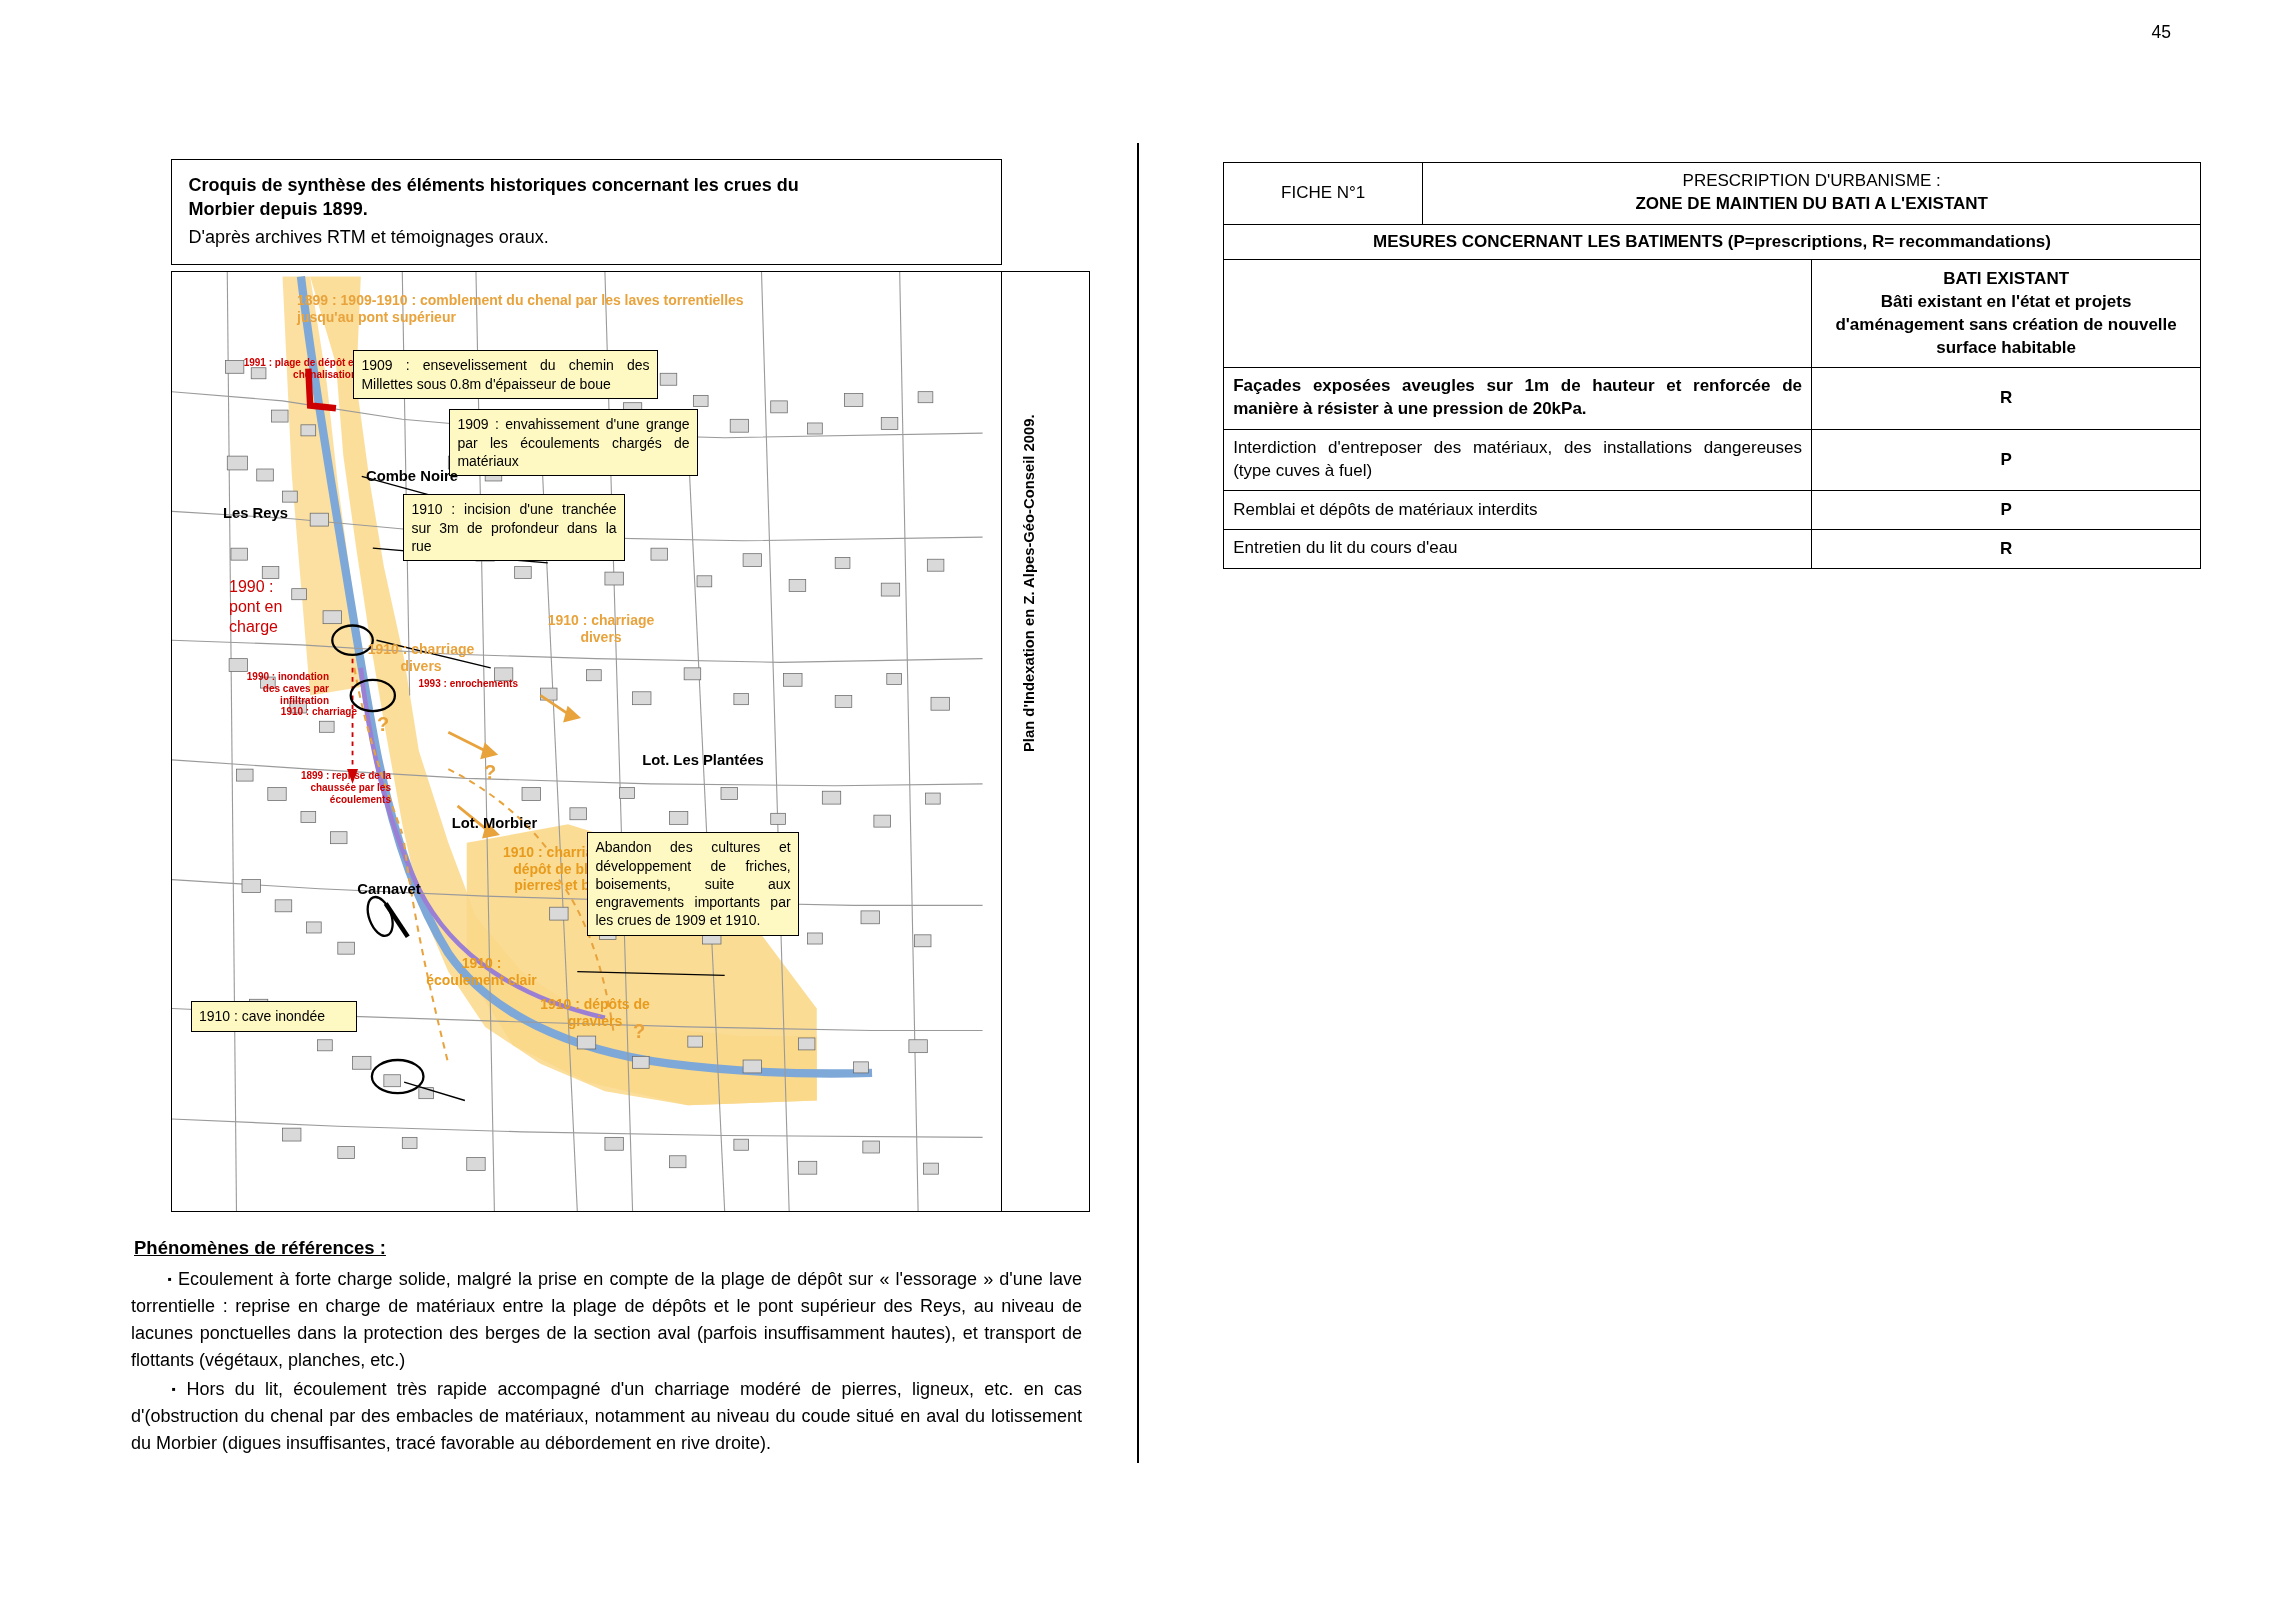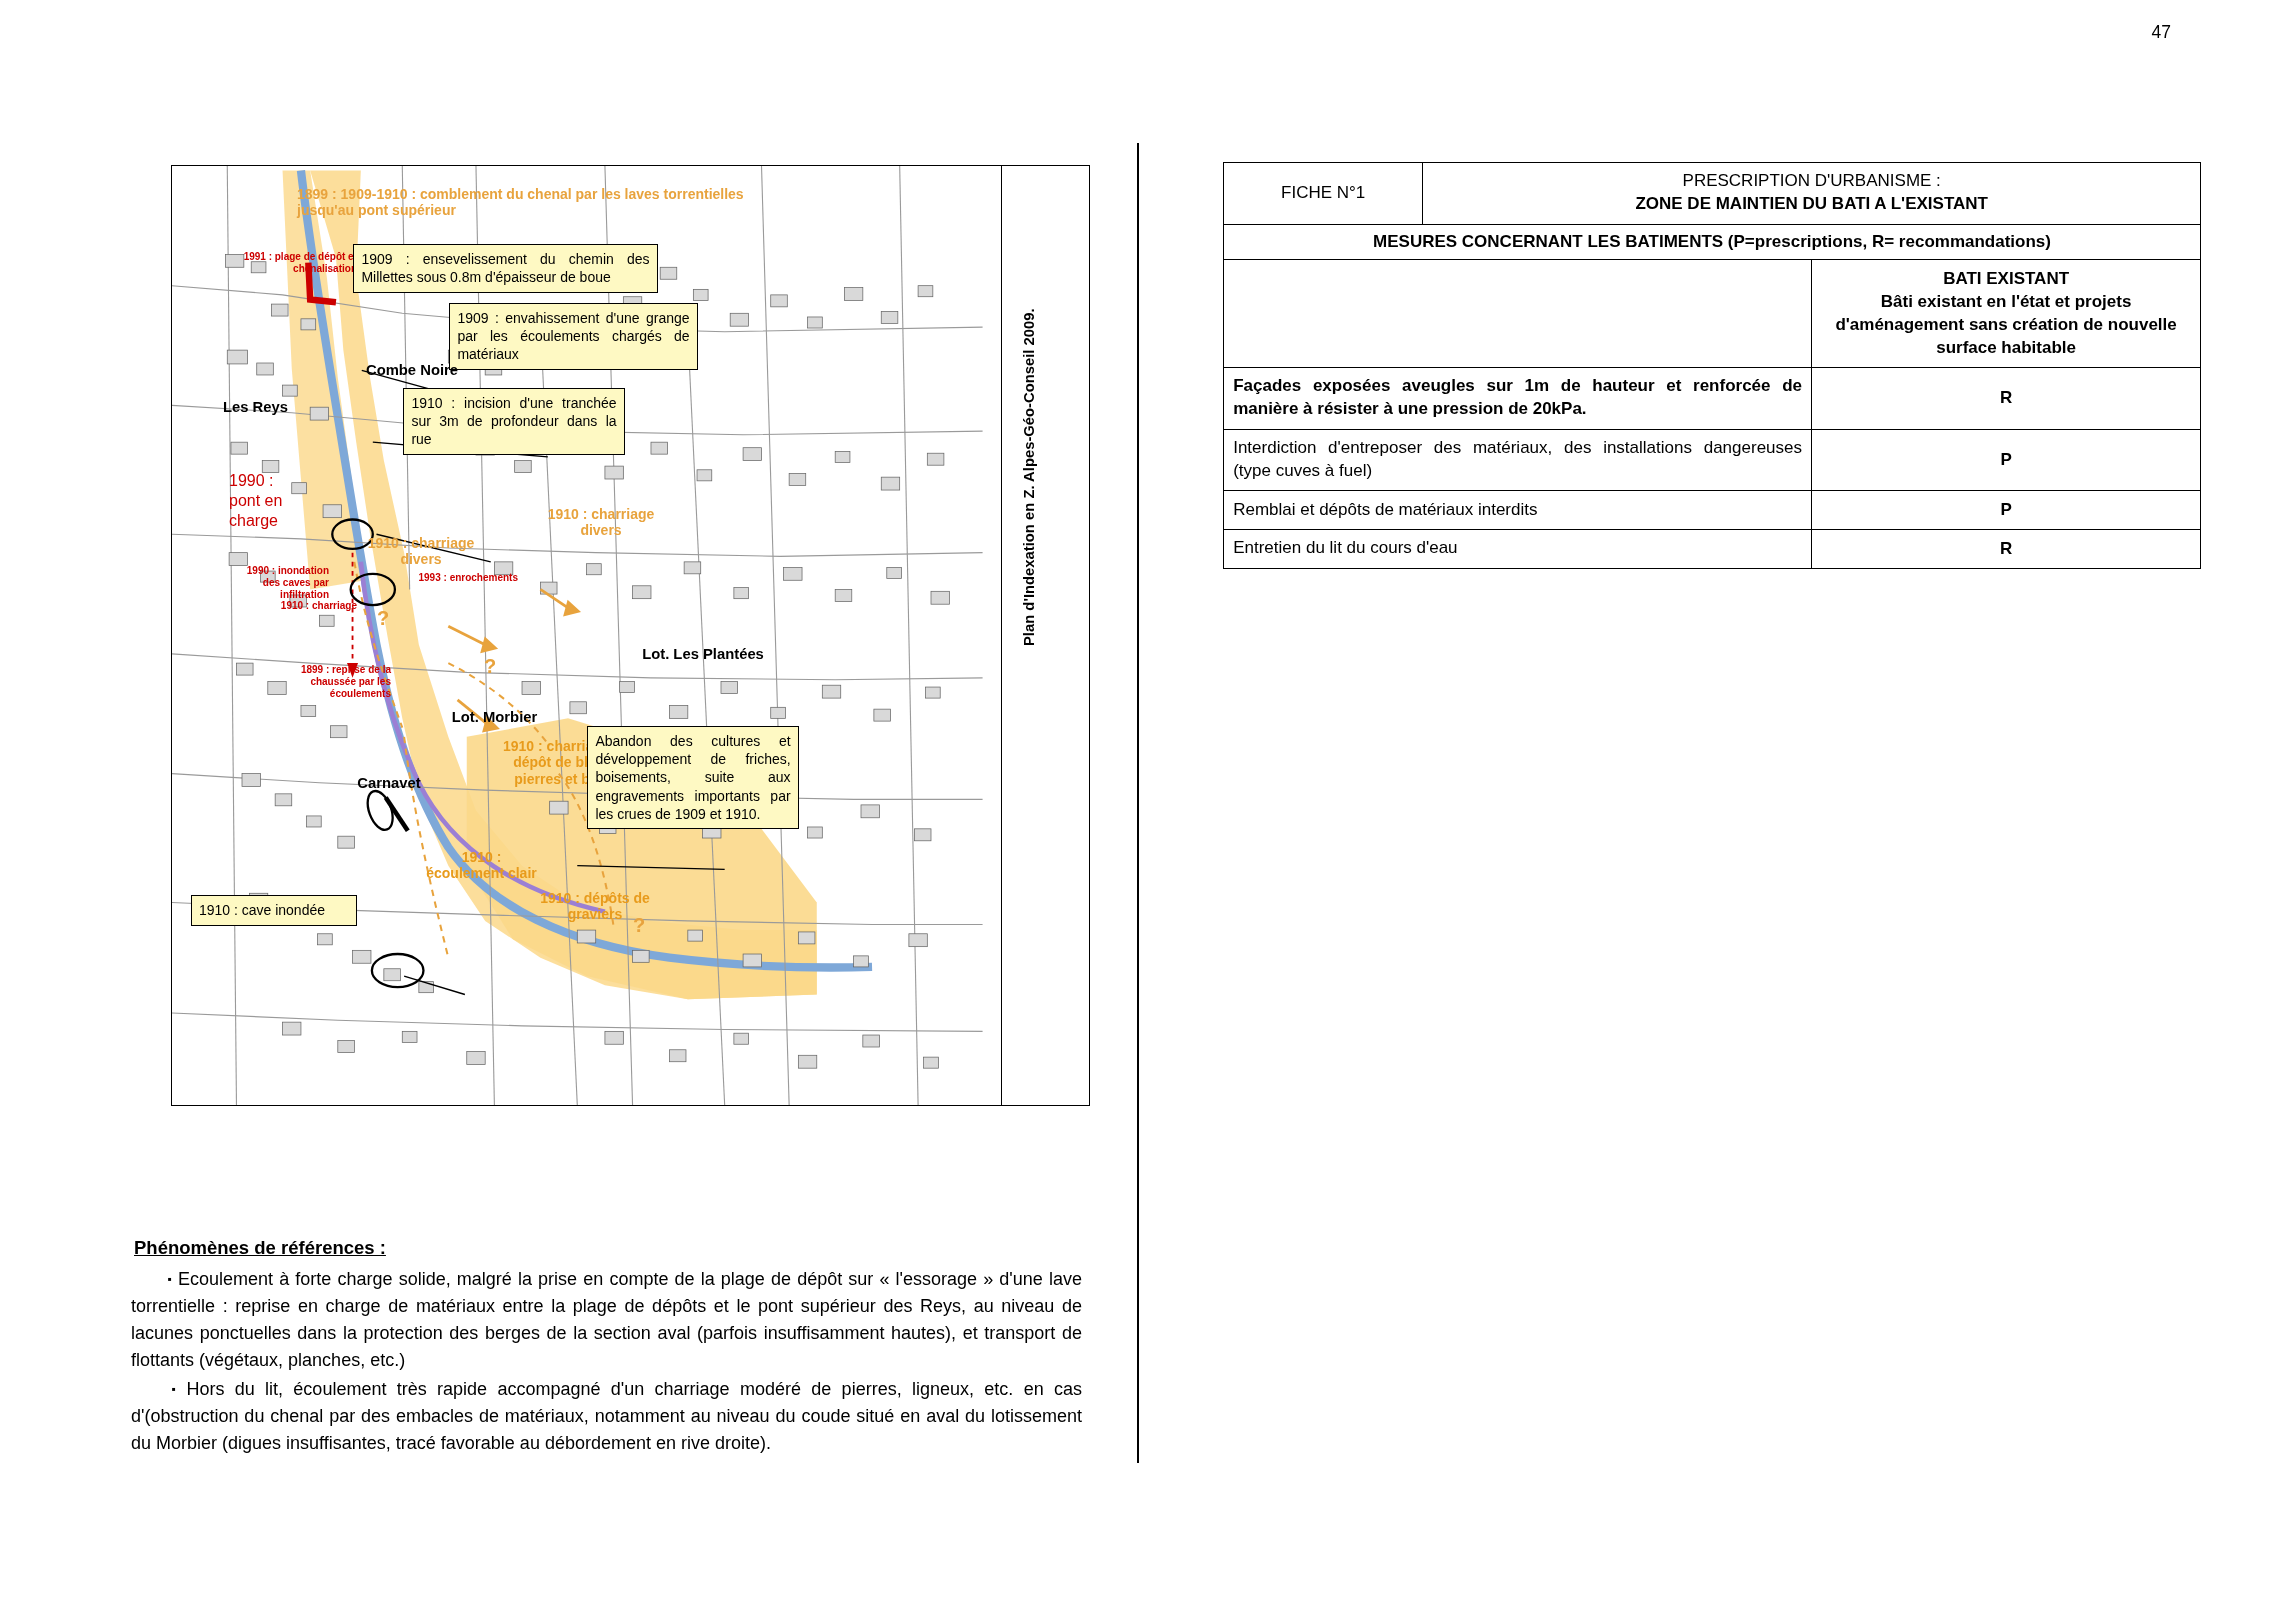--- a/index.html
+++ b/index.html
@@ -238,26 +238,31 @@
     line-height: 1.35;
   }
   td.code {
     text-align: center;
     font-weight: bold;
   }
 </style>
 </head>
 <body>
 
-<div class="page-number">47</div>
+<div class="page-number">45</div>
 
 <div class="divider"></div>
 
 <div class="left-col">
 
+  <div class="title-box">
+    <div class="bold">Croquis de synthèse des éléments historiques concernant les crues du</div>
+    <div class="bold">Morbier depuis 1899.</div>
+    <div class="sub">D'après archives RTM et témoignages oraux.</div>
+  </div>
 
   <div class="map-wrap">
     <div class="map-box">
 
       <svg class="map-svg" viewBox="0 0 900 1020" preserveAspectRatio="none">
 
         <path d="M150 5 L205 5 L200 120 L215 230 L230 320 L252 420 L268 520 L300 620 L330 700 L380 760 L440 800 L520 820 L620 830 L700 830 L700 900 L560 905 L470 890 L400 860 L340 820 L300 760 L270 690 L250 600 L232 500 L215 400 L200 300 L186 200 L178 100 Z" fill="#FBD88A" fill-opacity="0.85" stroke="none"></path>
         <path d="M320 620 L430 600 L560 640 L640 720 L700 800 L700 900 L560 905 L450 880 L370 840 L320 760 Z" fill="#FBD88A" fill-opacity="0.9" stroke="none"></path>
         <path d="M120 5 L150 5 L168 120 L180 230 L195 340 L210 450 L150 460 L140 340 L130 220 Z" fill="#FBD88A" fill-opacity="0.8" stroke="none"></path>
 

